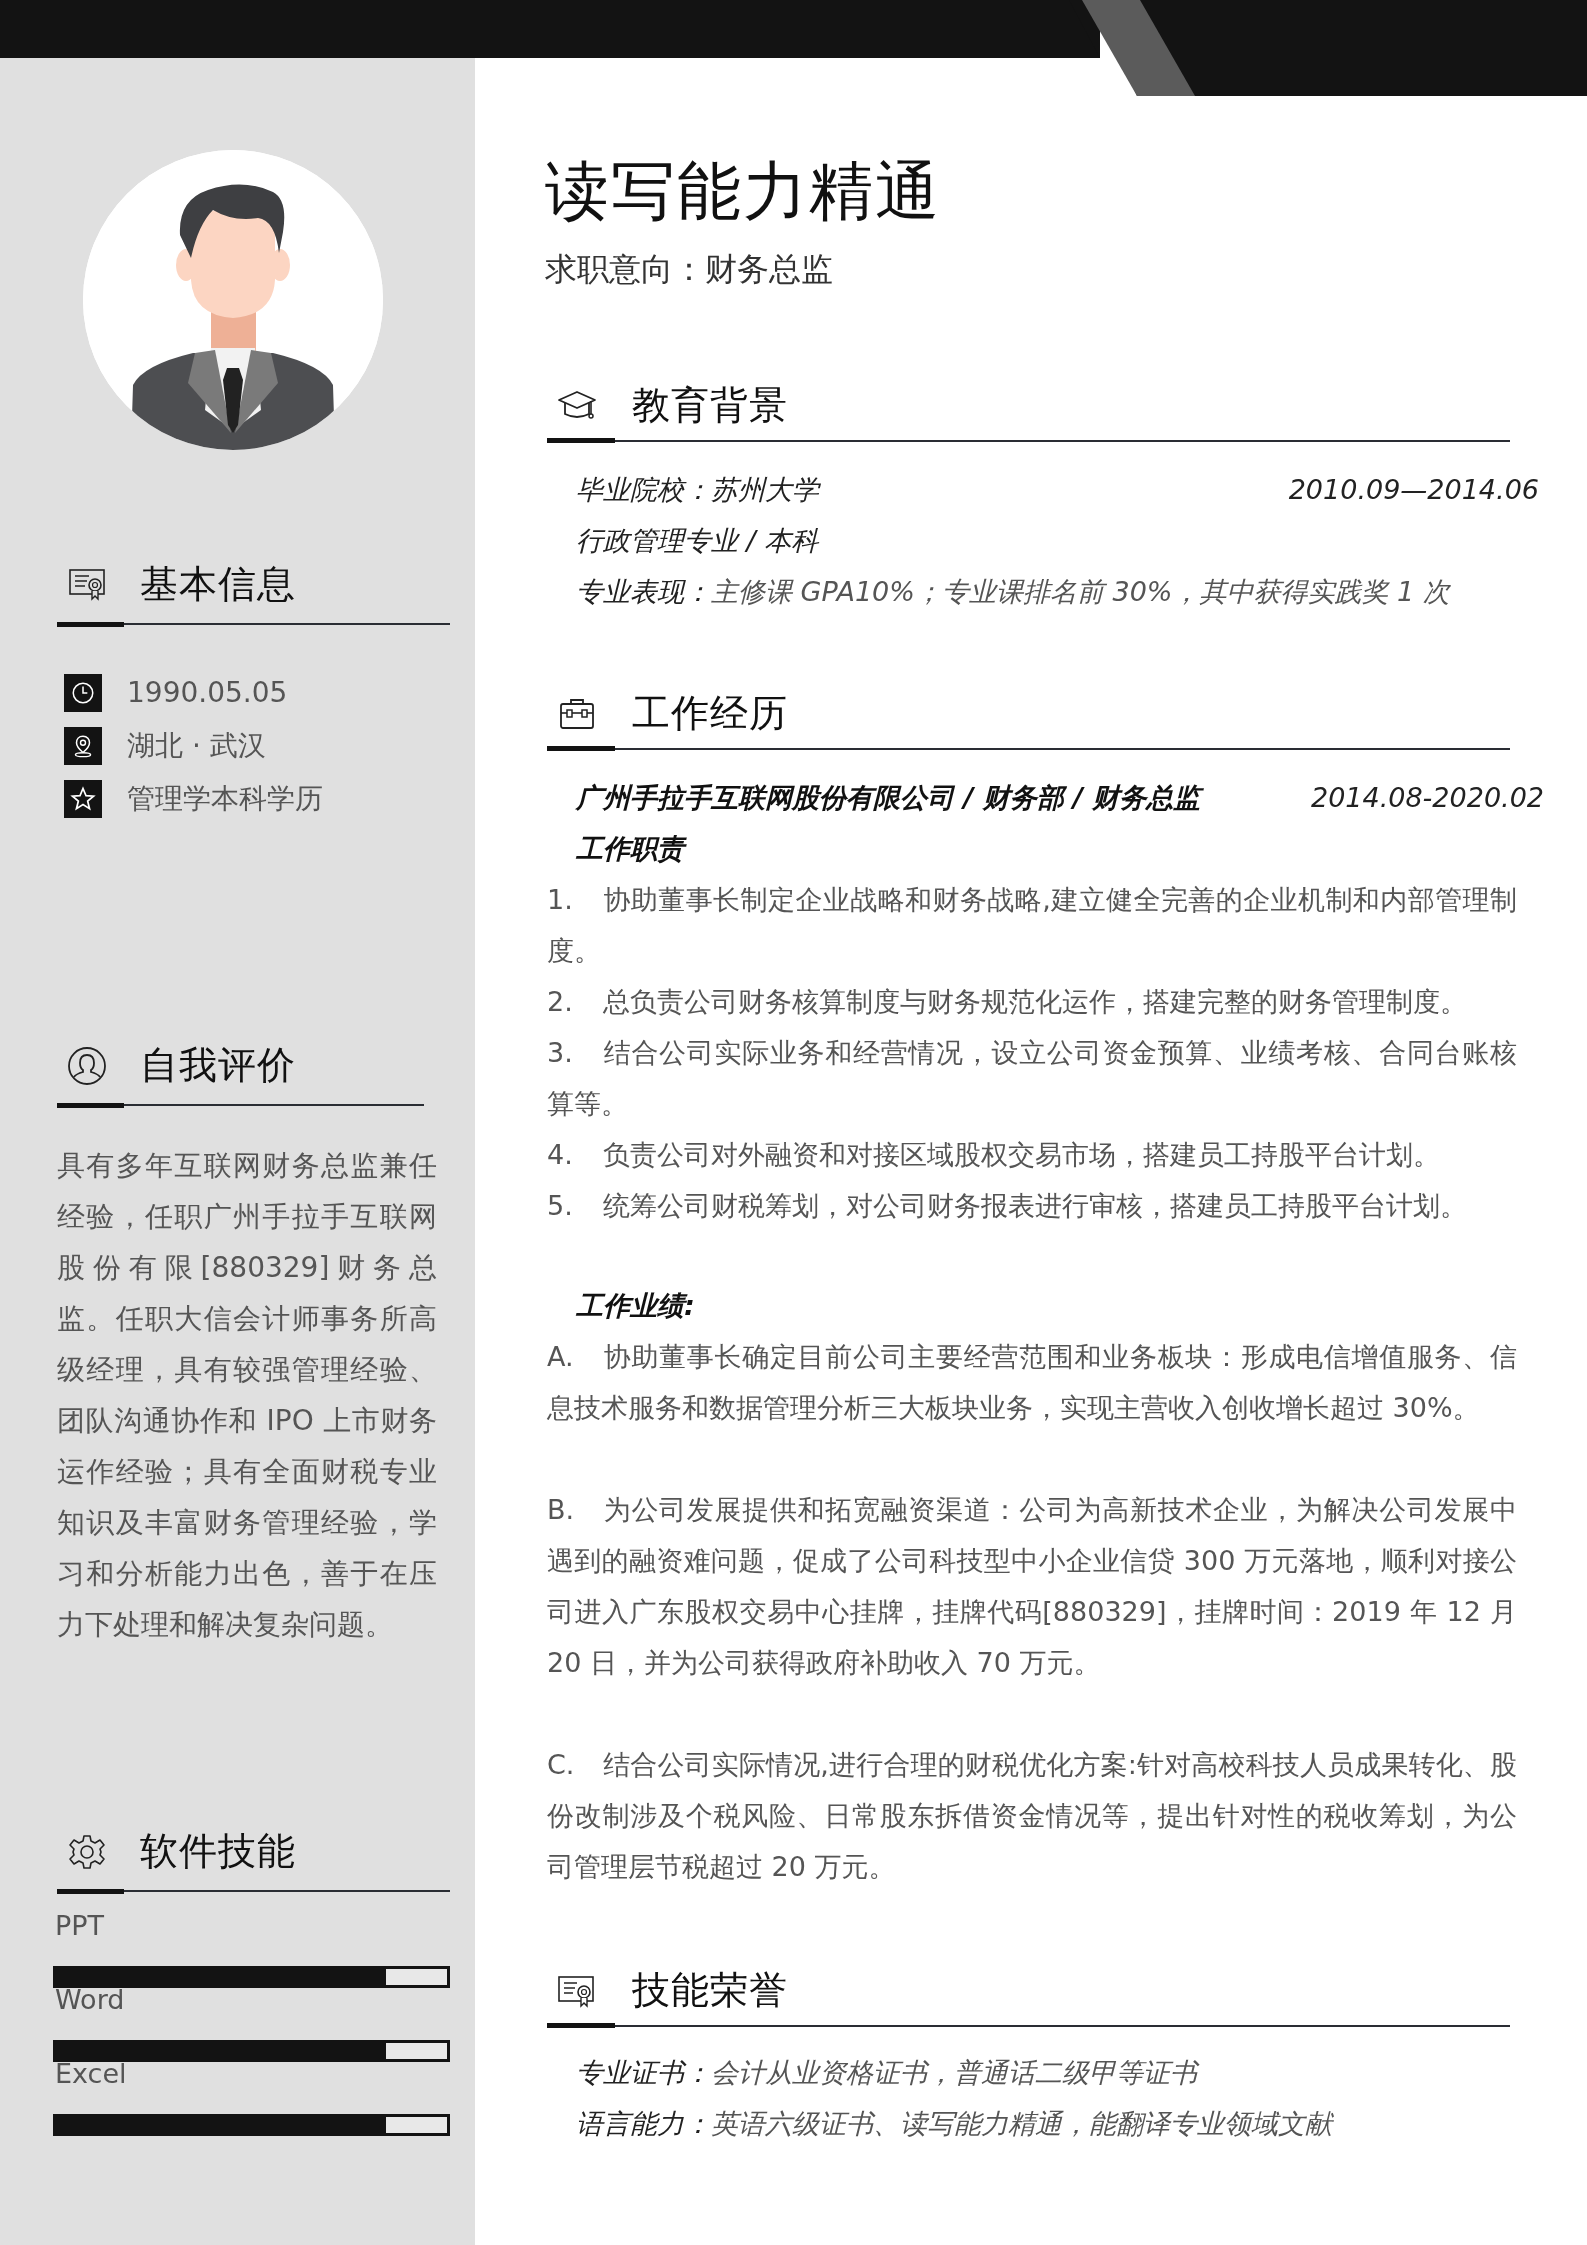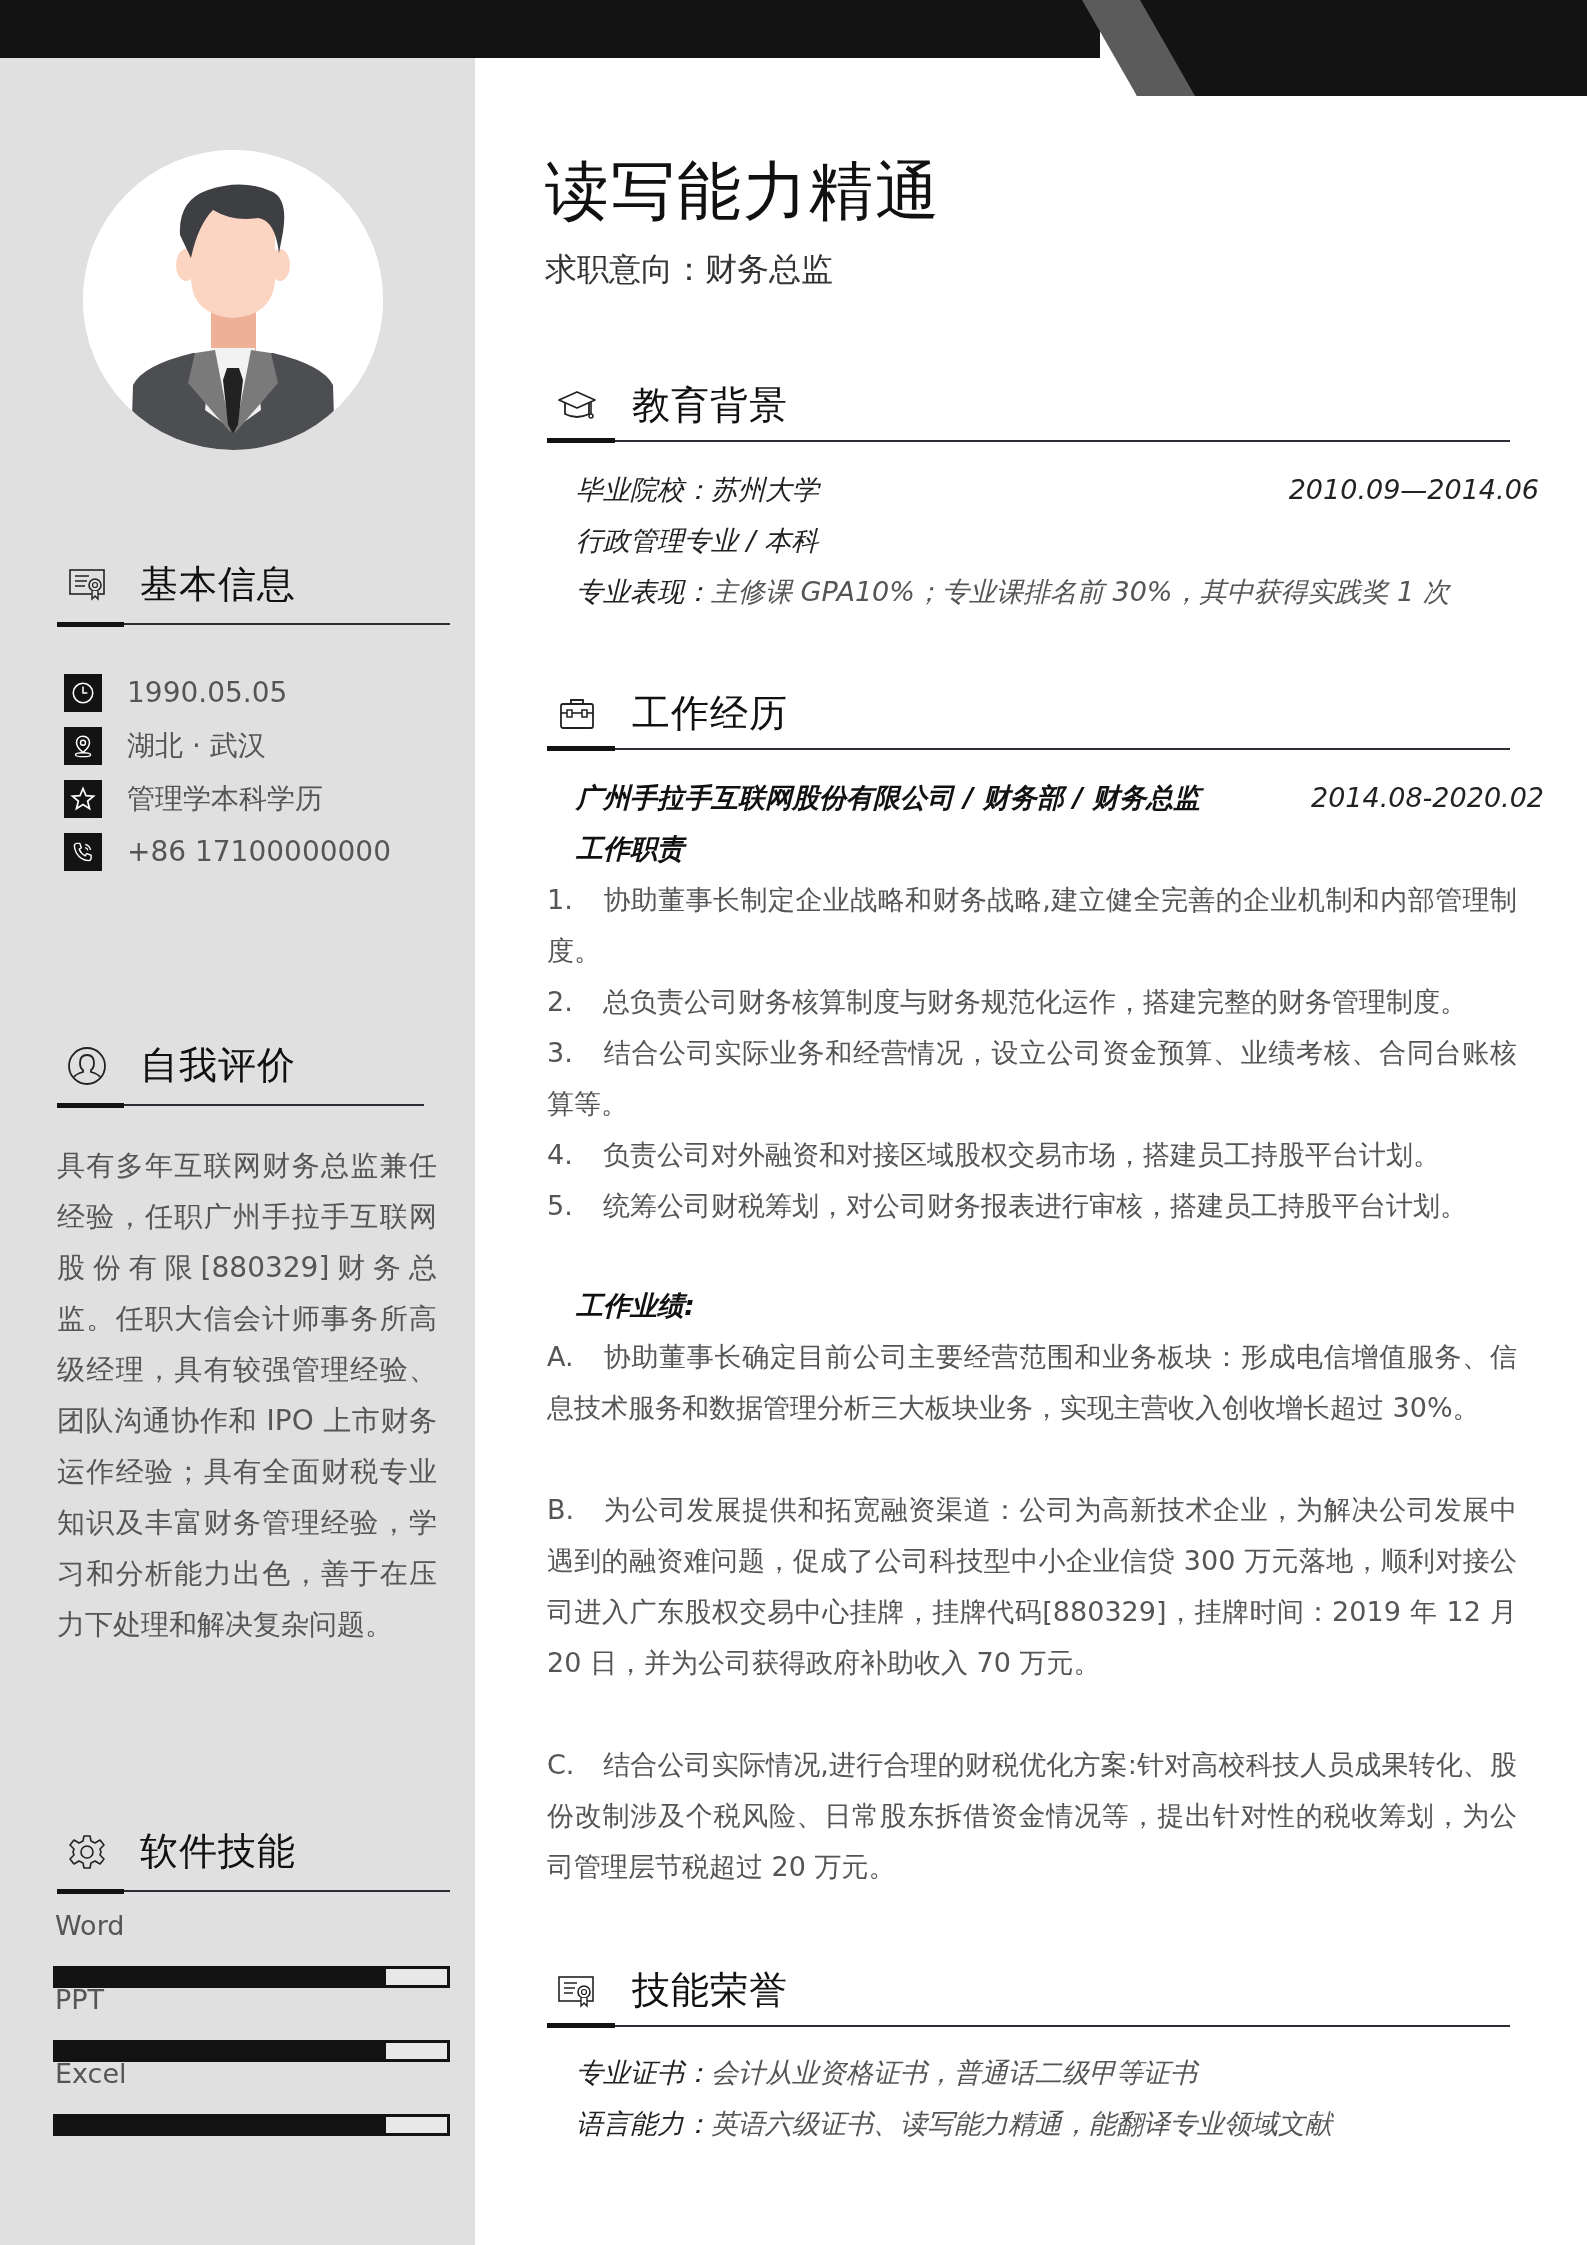--- a/index.html
+++ b/index.html
@@ -125,30 +125,20 @@
     <span class="itext">湖北 · 武汉</span>
   </div>
   <div class="info-row">
     <span class="ibox">
         <svg viewBox="0 0 24 24" width="28" height="28">
           <polygon points="12,3 14.6,9.2 21,9.6 16,13.8 17.6,20.3 12,16.8 6.4,20.3 8,13.8 3,9.6 9.4,9.2" fill="none" stroke="#fff" stroke-width="1.5"></polygon>
         </svg>
       </span>
     <span class="itext">管理学本科学历</span>
   </div>
-  <div class="info-row">
-    <span class="ibox">
-        <svg viewBox="0 0 24 24" width="26" height="26">
-          <path d="M6 4 L9 4 L10.5 8 L8.5 9.5 Q10 13.5 14 15.5 L15.5 13.5 L19.5 15 L19.5 18 Q19 20 17 20 Q10 19.5 6 13 Q4 9 4 6 Q4.5 4 6 4 Z" fill="none" stroke="#fff" stroke-width="1.3"></path>
-          <path d="M14 5 Q18 6 19 10" fill="none" stroke="#fff" stroke-width="1.2"></path>
-          <path d="M14 8 Q16 8.5 16.5 10.5" fill="none" stroke="#fff" stroke-width="1.2"></path>
-        </svg>
-      </span>
-    <span class="itext">+86 17100000000</span>
-  </div>
 </div>
 
 <div class="side-heading" style="top:1036px;">
   <span class="icon">
     <svg viewBox="0 0 40 40" width="40" height="40">
         <circle cx="20" cy="20" r="18" fill="none" stroke="#222" stroke-width="1.8"></circle>
         <path d="M20 9 Q13 9 13 17 Q13 22 16 24 L16 26 Q9 28 7 31" fill="none" stroke="#222" stroke-width="1.8"></path>
         <path d="M20 9 Q27 9 27 17 Q27 22 24 24 L24 26 Q31 28 33 31" fill="none" stroke="#222" stroke-width="1.8"></path>
       </svg>
   </span>
@@ -164,27 +154,27 @@
         <path d="M17 4 L23 4 L24 9 L28 11 L33 8 L37 13 L33 17 L34 20 L33 23 L37 27 L33 32 L28 29 L24 31 L23 36 L17 36 L16 31 L12 29 L7 32 L3 27 L7 23 L6 20 L7 17 L3 13 L7 8 L12 11 L16 9 Z" fill="none" stroke="#222" stroke-width="1.6" stroke-linejoin="round"></path>
         <circle cx="20" cy="20" r="6" fill="none" stroke="#222" stroke-width="1.6"></circle>
       </svg>
   </span>
   <span class="title">软件技能</span>
   <div class="rule-thin"></div>
   <div class="rule-thick"></div>
 </div>
 <div class="skills">
   <div class="skill">
-    <span class="sname">Word</span>
+    <span class="sname">PPT</span>
     <div class="bar">
         <div class="empty" style="left:84%;"></div>
       </div>
   </div>
   <div class="skill">
-    <span class="sname">PPT</span>
+    <span class="sname">Word</span>
     <div class="bar">
         <div class="empty" style="left:84%;"></div>
       </div>
   </div>
   <div class="skill">
     <span class="sname">Excel</span>
     <div class="bar">
         <div class="empty" style="left:84%;"></div>
       </div>
   </div>

